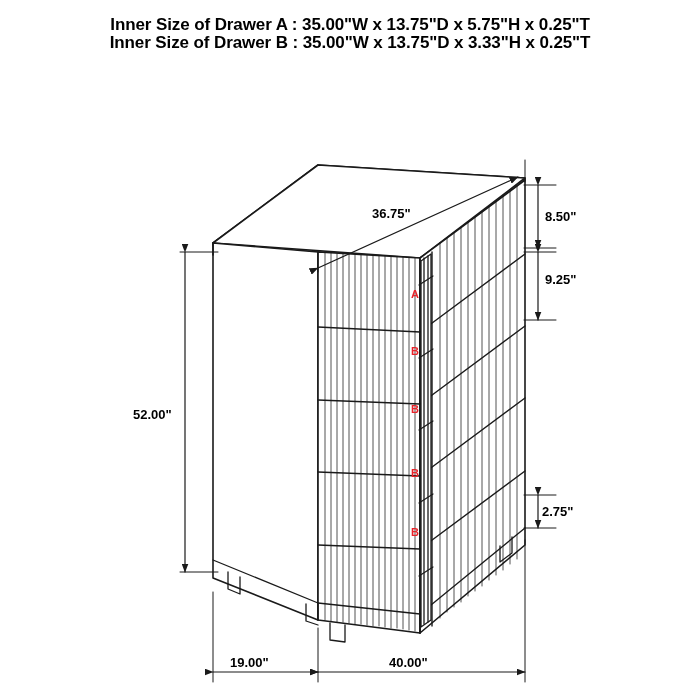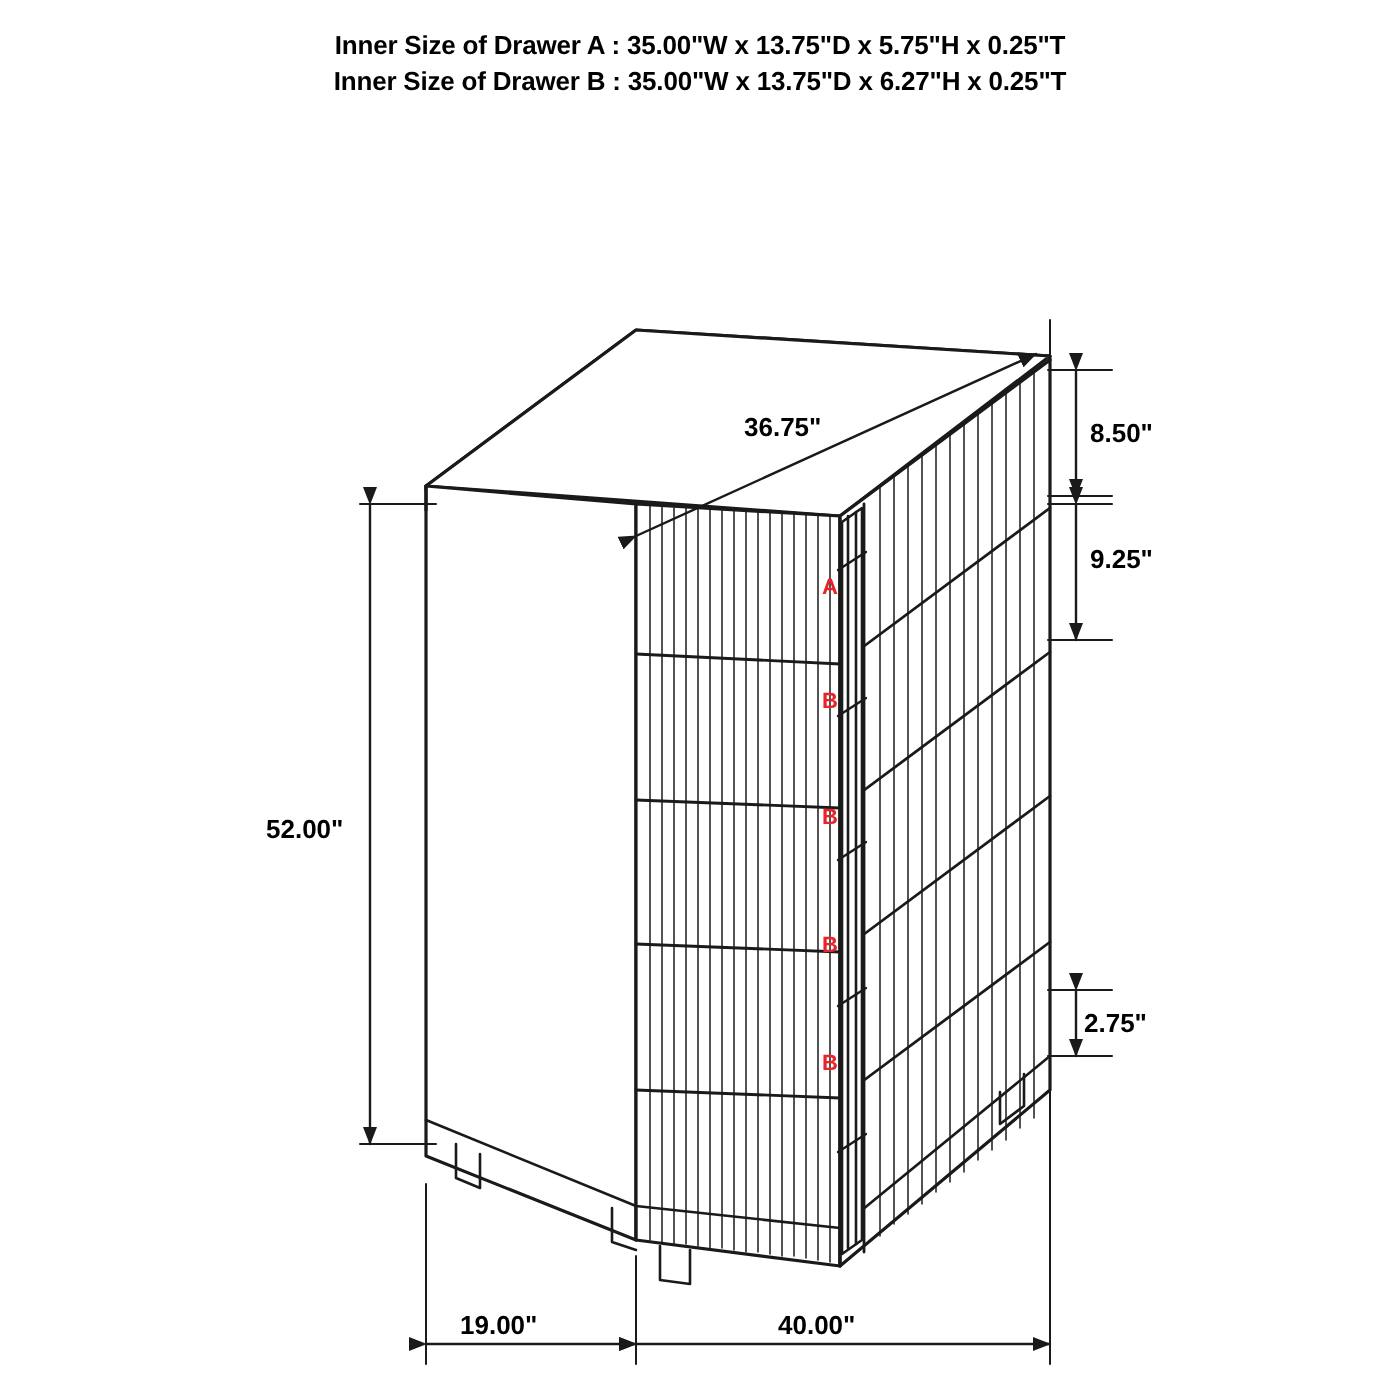--- a/index.html
+++ b/index.html
@@ -14,21 +14,21 @@
     background: #ffffff;
     font-family: "Liberation Sans", sans-serif;
     overflow: hidden;
   }
   .hdr {
     position: absolute;
     left: 0;
     width: 700px;
     text-align: center;
     font-weight: bold;
-    font-size: 13px;
+    font-size: 17px;
     color: #000000;
     letter-spacing: -0.1px;
   }
   #hdr1 { top: 15px; }
   #hdr2 { top: 33px; }
 
   svg#drawing {
     position: absolute;
     left: 0;
     top: 0;
@@ -46,21 +46,21 @@
     font-size: 11px;
     color: #e8232a;
   }
 </style>
 </head>
 <body>
 
 <div id="page">
 
   <div class="hdr" id="hdr1">Inner Size of Drawer A : 35.00"W x 13.75"D x 5.75"H x 0.25"T</div>
-  <div class="hdr" id="hdr2">Inner Size of Drawer B : 35.00"W x 13.75"D x 6.27"H x 0.25"T</div>
+  <div class="hdr" id="hdr2">Inner Size of Drawer B : 35.00"W x 13.75"D x 3.33"H x 0.25"T</div>
 
   <svg id="drawing" width="700" height="700" viewBox="0 0 700 700">
     <defs>
       <marker id="arrH" markerWidth="9" markerHeight="7" refX="8.5" refY="3.5" orient="auto" markerUnits="userSpaceOnUse">
         <path d="M0,0 L9,3.5 L0,7 Z" fill="#1a1a1a"></path>
       </marker>
       <marker id="arrHs" markerWidth="9" markerHeight="7" refX="0.5" refY="3.5" orient="auto-start-reverse" markerUnits="userSpaceOnUse">
         <path d="M9,0 L0,3.5 L9,7 Z" fill="#1a1a1a"></path>
       </marker>
     </defs>

